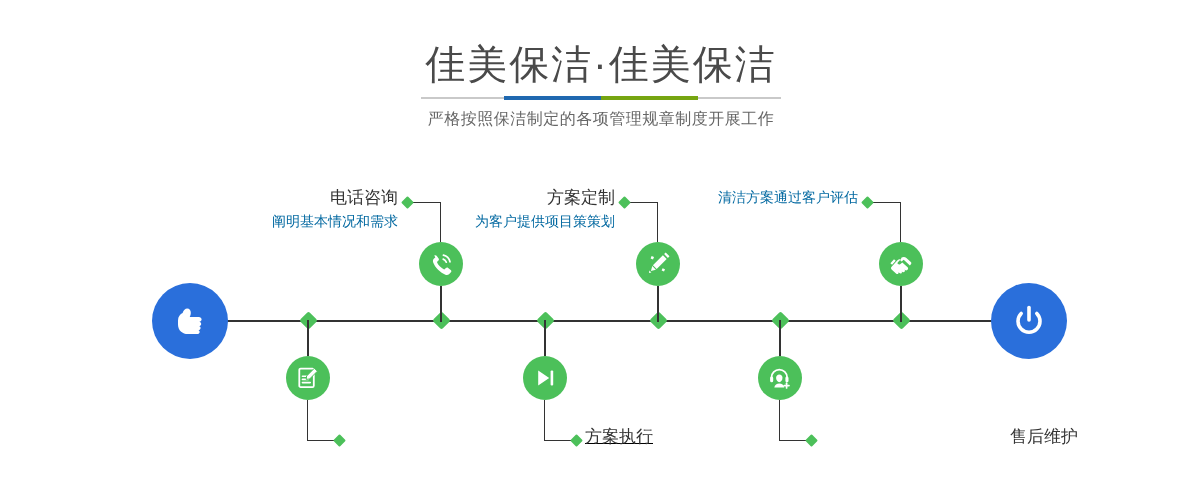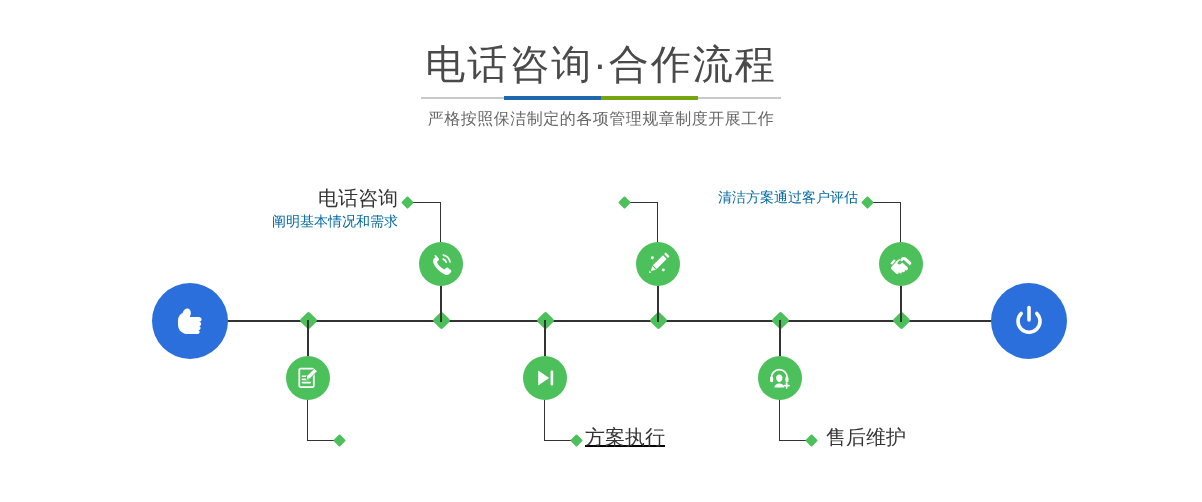--- a/index.html
+++ b/index.html
@@ -50,32 +50,32 @@
   .node{
     position:absolute;width:44px;height:44px;border-radius:50%;
     background:#4cc05a;display:flex;align-items:center;justify-content:center;
   }
   .node svg{display:block;}
 
   .tip{position:absolute;width:9px;height:9px;background:#4cc05a;transform:rotate(45deg);border-radius:1px;}
 
   
   .lab{position:absolute;}
-  .lab .t{font-size:20px;line-height:24px;color:#333333;white-space:nowrap;}
+  .lab .t{font-size:17px;line-height:24px;color:#333333;white-space:nowrap;}
   .lab .d{font-size:14px;line-height:22px;color:#0369a1;white-space:nowrap;}
   .lab.top{text-align:right;}
   .lab.bot{text-align:left;}
 </style>
 </head>
 <body>
 
 <div id="stage">
 
   <div class="header">
-    <div class="title">电话咨询·合作流程</div>
+    <div class="title">佳美保洁·佳美保洁</div>
     <div class="divider">
       <div class="bar"></div>
       <div class="seg-blue"></div>
       <div class="seg-green"></div>
     </div>
     <div class="subtitle">严格按照保洁制定的各项管理规章制度开展工作</div>
   </div>
 
   <div class="axis"></div>
 
@@ -130,20 +130,24 @@
         <path d="M19.1 3.1l1.6-1.6 3.8 3.8-1.6 1.6-3.8-3.8z" fill="#ffffff"></path>
         <path d="M4.4 19.6l2 2-2.4.5.4-2.5z" fill="#ffffff"></path>
         <path d="M6.6 5.1l2.4 1-1 2.4-2.4-1 1-2.4z" fill="#ffffff"></path>
         <path d="M17.6 17.2l2.4 1-1 2.4-2.4-1 1-2.4z" fill="#ffffff"></path>
       </svg>
     </span>
   </div>
   <div class="elbow-v" style="left:657px;top:202px;height:40px;"></div>
   <div class="elbow-h" style="left:627px;top:202px;width:31px;"></div>
   <div class="tip" style="left:620px;top:198px;"></div>
+  <div class="lab top" style="left:400px;top:186px;width:215px;">
+    <div class="t">方案定制</div>
+    <div class="d">为客户提供项目策策划</div>
+  </div>
 
   <div class="stem" style="left:900px;top:286px;height:36px;"></div>
   <div class="node" style="left:879px;top:242px;">
     <span>
       <svg width="26" height="26" viewBox="0 0 26 26" fill="none">
         <path d="M12.9 8.3l-2.8 2.6c-.7.6-.7 1.6-.1 2.2.6.6 1.5.6 2.2.1l2.1-1.7 5.3 4.8c.6.6.7 1.5.1 2.2l-.5.5c-.6.6-1.5.6-2.1.1l-.6-.5.1.2c.5.6.5 1.5-.1 2-.6.6-1.5.6-2.1.1l-.7-.6c.4.6.3 1.4-.2 1.9-.6.5-1.4.5-2-.1l-1-.9c.2.5.1 1.1-.3 1.5-.5.5-1.3.5-1.9 0l-4.7-4.3c-.7-.6-.8-1.6-.2-2.3l5.8-6.5c1.1-1.2 2.6-1.6 3.7-1.3z" fill="#ffffff"></path>
         <path d="M13.6 6.6c1.5-1 3.5-.8 4.8.4l4.4 4c.7.6.7 1.6.1 2.3l-1 1.1-6.2-5.6-2.1 1.8-1.3-1.2 1.3-2.8z" fill="#ffffff"></path>
         <path d="M2.4 12.2l3.6-4 1.7 1.5-3.6 4-1.7-1.5z" fill="#ffffff"></path>
       </svg>
     </span>
@@ -199,17 +203,17 @@
         <path d="M12.3 9.4c1.9 0 3.2 1.5 3.2 3.4 0 2.3-1.5 4.4-3.2 4.4s-3.2-2.1-3.2-4.4c0-1.9 1.3-3.4 3.2-3.4z" fill="#ffffff"></path>
         <path d="M7.3 22.6c.4-2.6 2.5-4.1 5-4.1s4.6 1.5 5 4.1H7.3z" fill="#ffffff"></path>
         <line x1="19.6" y1="18.2" x2="19.6" y2="23" stroke="#ffffff" stroke-width="1.7" stroke-linecap="round"></line>
         <line x1="17.2" y1="20.6" x2="22" y2="20.6" stroke="#ffffff" stroke-width="1.7" stroke-linecap="round"></line>
       </svg>
     </span>
   </div>
   <div class="elbow-v" style="left:779px;top:400px;height:40px;"></div>
   <div class="elbow-h" style="left:779px;top:440px;width:31px;"></div>
   <div class="tip" style="left:807px;top:436px;"></div>
-  <div class="lab bot" style="left:826px;top:425px;width:290px;">
+  <div class="lab bot" style="left:788px;top:425px;width:290px;text-align:right;">
     <div class="t">售后维护</div>
   </div>
 
 </div>
 
 </body></html>

